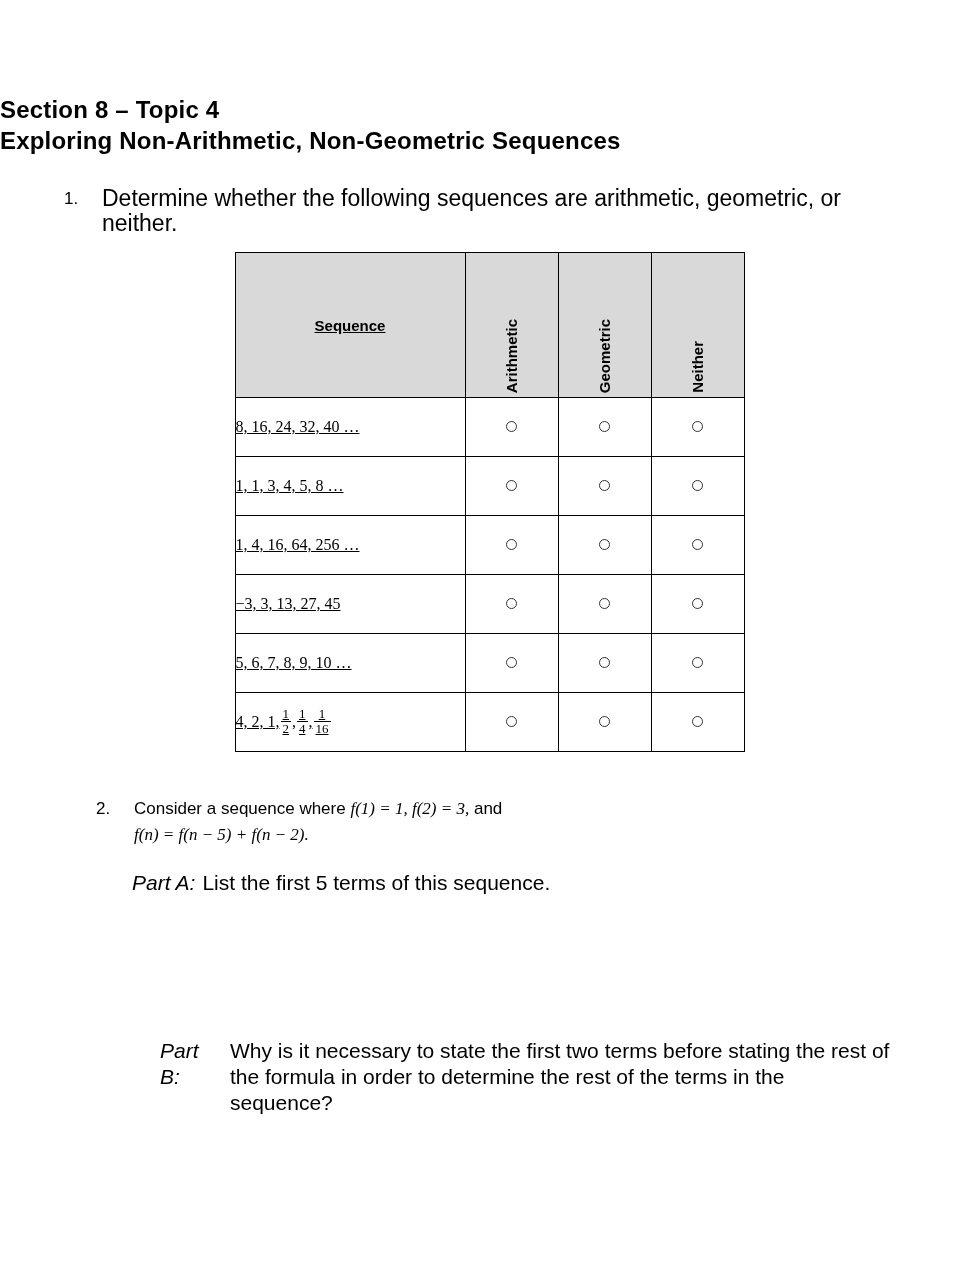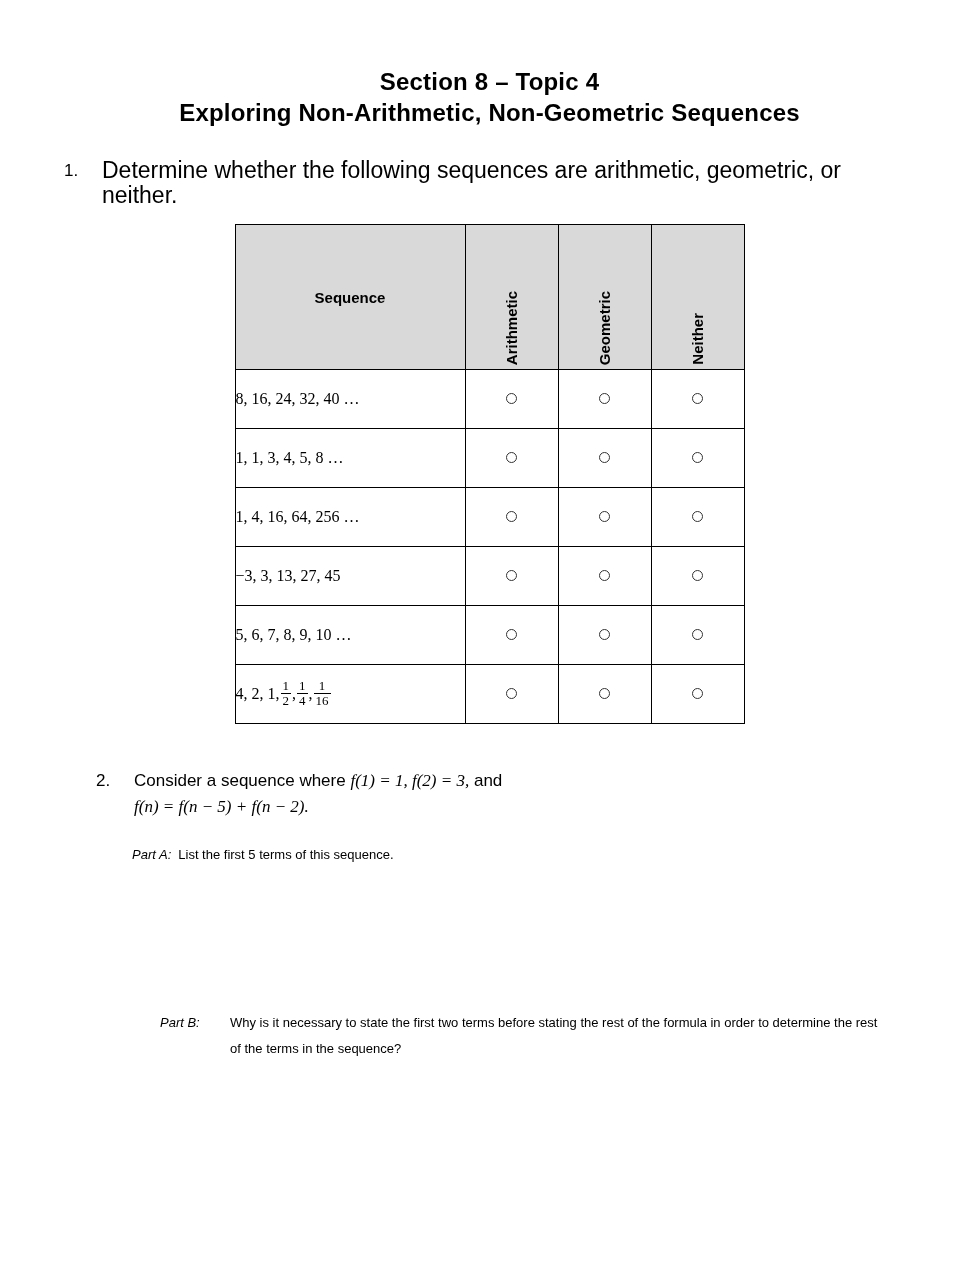--- a/index.html
+++ b/index.html
@@ -18,22 +18,22 @@
   .page {
     width: 979px;
     height: 1266px;
     position: relative;
     box-sizing: border-box;
     padding: 0;
   }
 
   
   .title-block {
-    text-align: center;
-    margin-top: 66px;
+    text-align: left;
+    margin-top: 94px;
   }
   .title-line {
     font-size: 24px;
     font-weight: bold;
     letter-spacing: 0.2px;
     line-height: 31px;
   }
 
   
   .q1 {
@@ -56,20 +56,21 @@
 
   
   .table-wrap {
     margin-top: 16px;
     display: flex;
     justify-content: center;
   }
   table.seq-table {
     border-collapse: collapse;
     table-layout: fixed;
+    text-decoration: underline;
   }
   table.seq-table td, table.seq-table th {
     border: 1px solid #000000;
     padding: 0;
   }
   .col-seq { width: 230px; }
   .col-opt { width: 93px; }
 
   thead th {
     background: #d9d9d9;
@@ -146,21 +147,21 @@
   .q2 .q-num { width: 38px; flex: 0 0 38px; }
   .q2 .q-text { font-size: 17px; line-height: 26px; }
   .mathy { font-family: "Liberation Serif", serif; font-style: italic; font-size: 17px; }
 
   .part {
     margin-top: 22px;
     padding-left: 132px;
     padding-right: 88px;
     display: flex;
     align-items: flex-start;
-    font-size: 13px;
+    font-size: 21px;
     line-height: 26px;
   }
   .part-label {
     font-style: italic;
     flex: 0 0 auto;
     margin-right: 7px;
   }
   .part-b {
     margin-top: 142px;
   }

